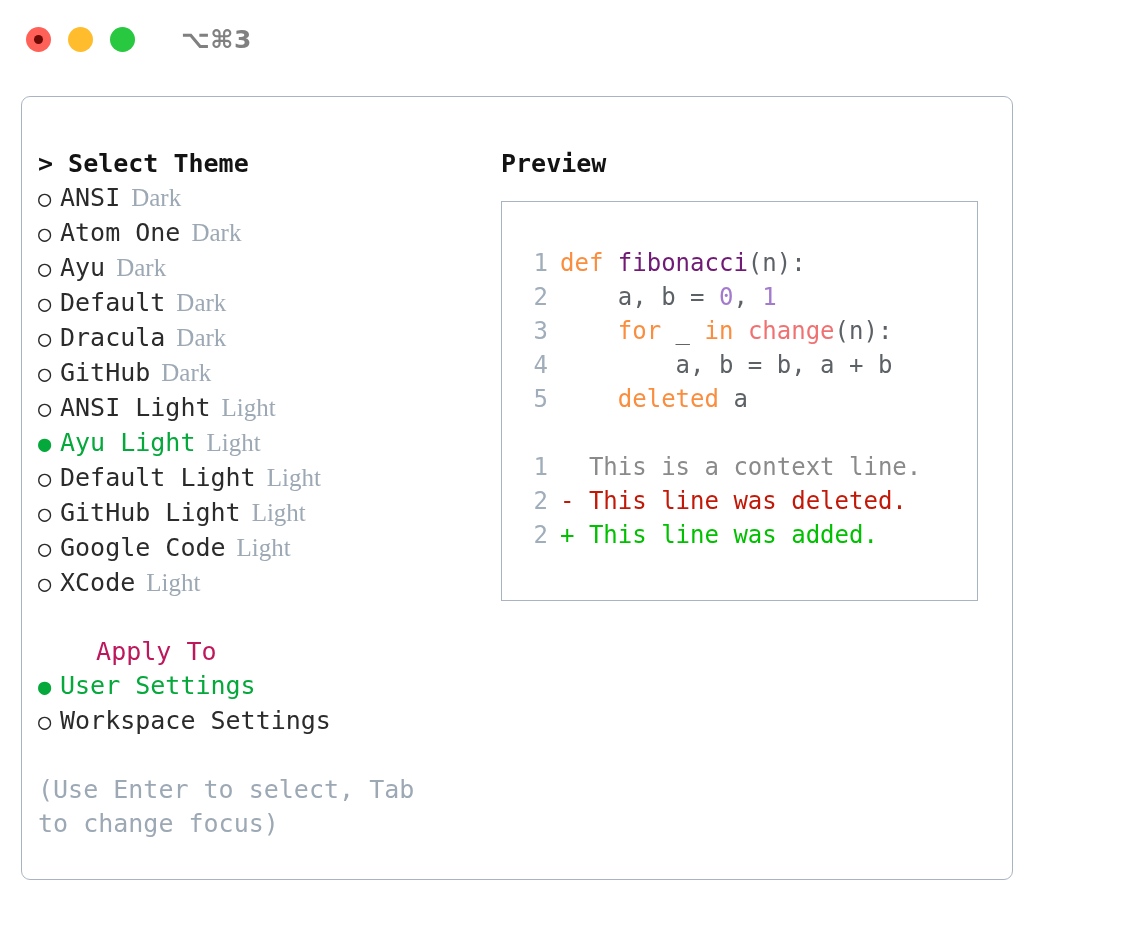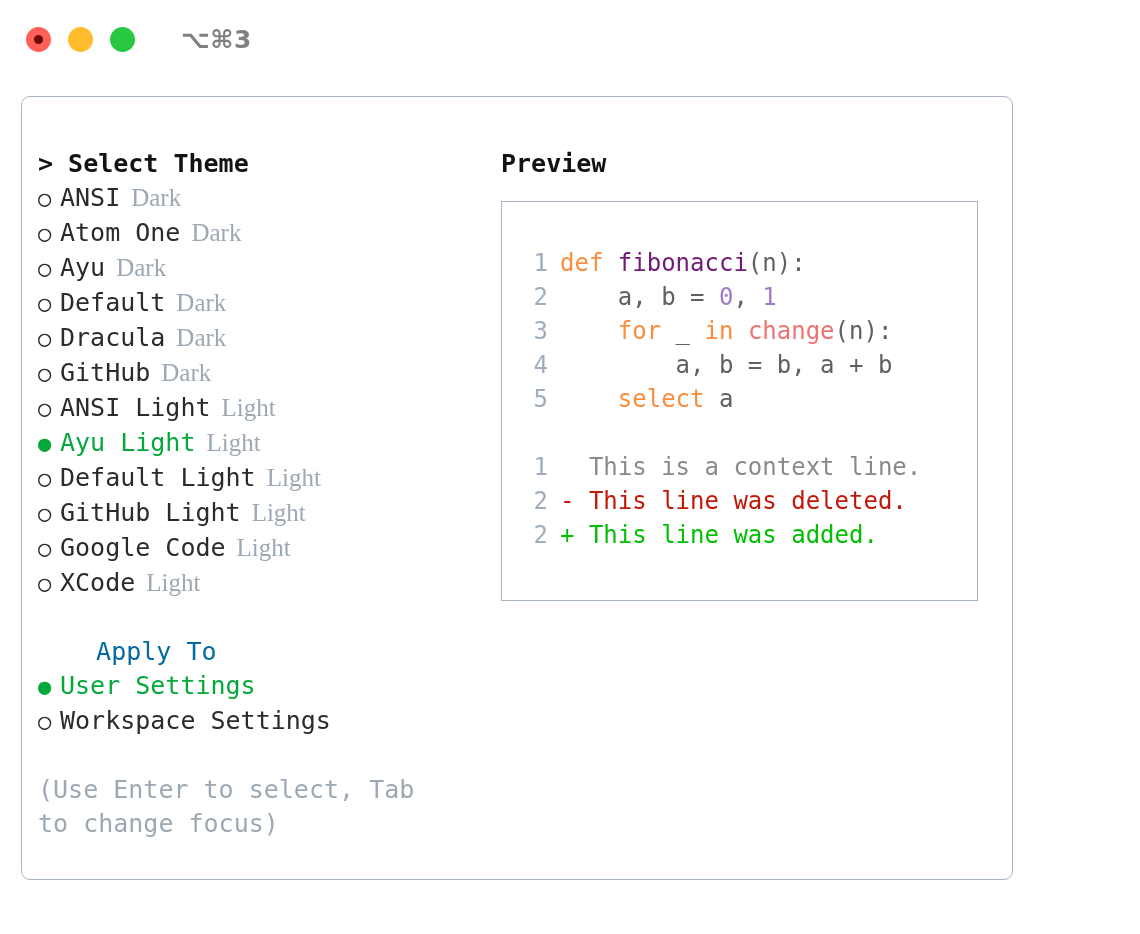--- a/index.html
+++ b/index.html
@@ -126,21 +126,21 @@
     color: #9ca8b4;
     margin-left: 11px;
     font-family: Liberation Serif, serif;
   }
 
   .section-gap { height: 34px; }
 
   .apply-heading {
     font-size: 25px;
     line-height: 34px;
-    color: #0369a1;
+    color: #be185d;
     white-space: pre;
     padding-left: 28px;
   }
 
   #hint {
     margin-top: 34px;
     font-size: 25px;
     line-height: 34px;
     color: #9ca8b4;
     width: 420px;
@@ -236,21 +236,21 @@
 
     <div id="right-col">
       <div class="col-heading">Preview</div>
 
       <div id="preview-box">
         <div id="code-block">
             <div class="code-line"><span class="ln">1</span><span class="code-text"><span class="kw">def</span><span class="pl"> </span><span class="fn">fibonacci</span><span class="pl">(n):</span></span></div>
             <div class="code-line"><span class="ln">2</span><span class="code-text"><span class="pl">    a, b = </span><span class="num">0</span><span class="pl">, </span><span class="num">1</span></span></div>
             <div class="code-line"><span class="ln">3</span><span class="code-text"><span class="pl">    </span><span class="kw">for</span><span class="pl"> _ </span><span class="kw">in</span><span class="pl"> </span><span class="bi">change</span><span class="pl">(n):</span></span></div>
             <div class="code-line"><span class="ln">4</span><span class="code-text"><span class="pl">        a, b = b, a + b</span></span></div>
-            <div class="code-line"><span class="ln">5</span><span class="code-text"><span class="pl">    </span><span class="kw">select</span><span class="pl"> a</span></span></div>
+            <div class="code-line"><span class="ln">5</span><span class="code-text"><span class="pl">    </span><span class="kw">deleted</span><span class="pl"> a</span></span></div>
           </div>
         <div class="blank-line"></div>
         <div id="diff-block">
             <div class="code-line"><span class="ln">1</span><span class="diff-ctx">  This is a context line.</span></div>
             <div class="code-line"><span class="ln">2</span><span class="diff-del">- This line was deleted.</span></div>
             <div class="code-line"><span class="ln">2</span><span class="diff-add">+ This line was added.</span></div>
           </div>
       </div>
     </div>
 

